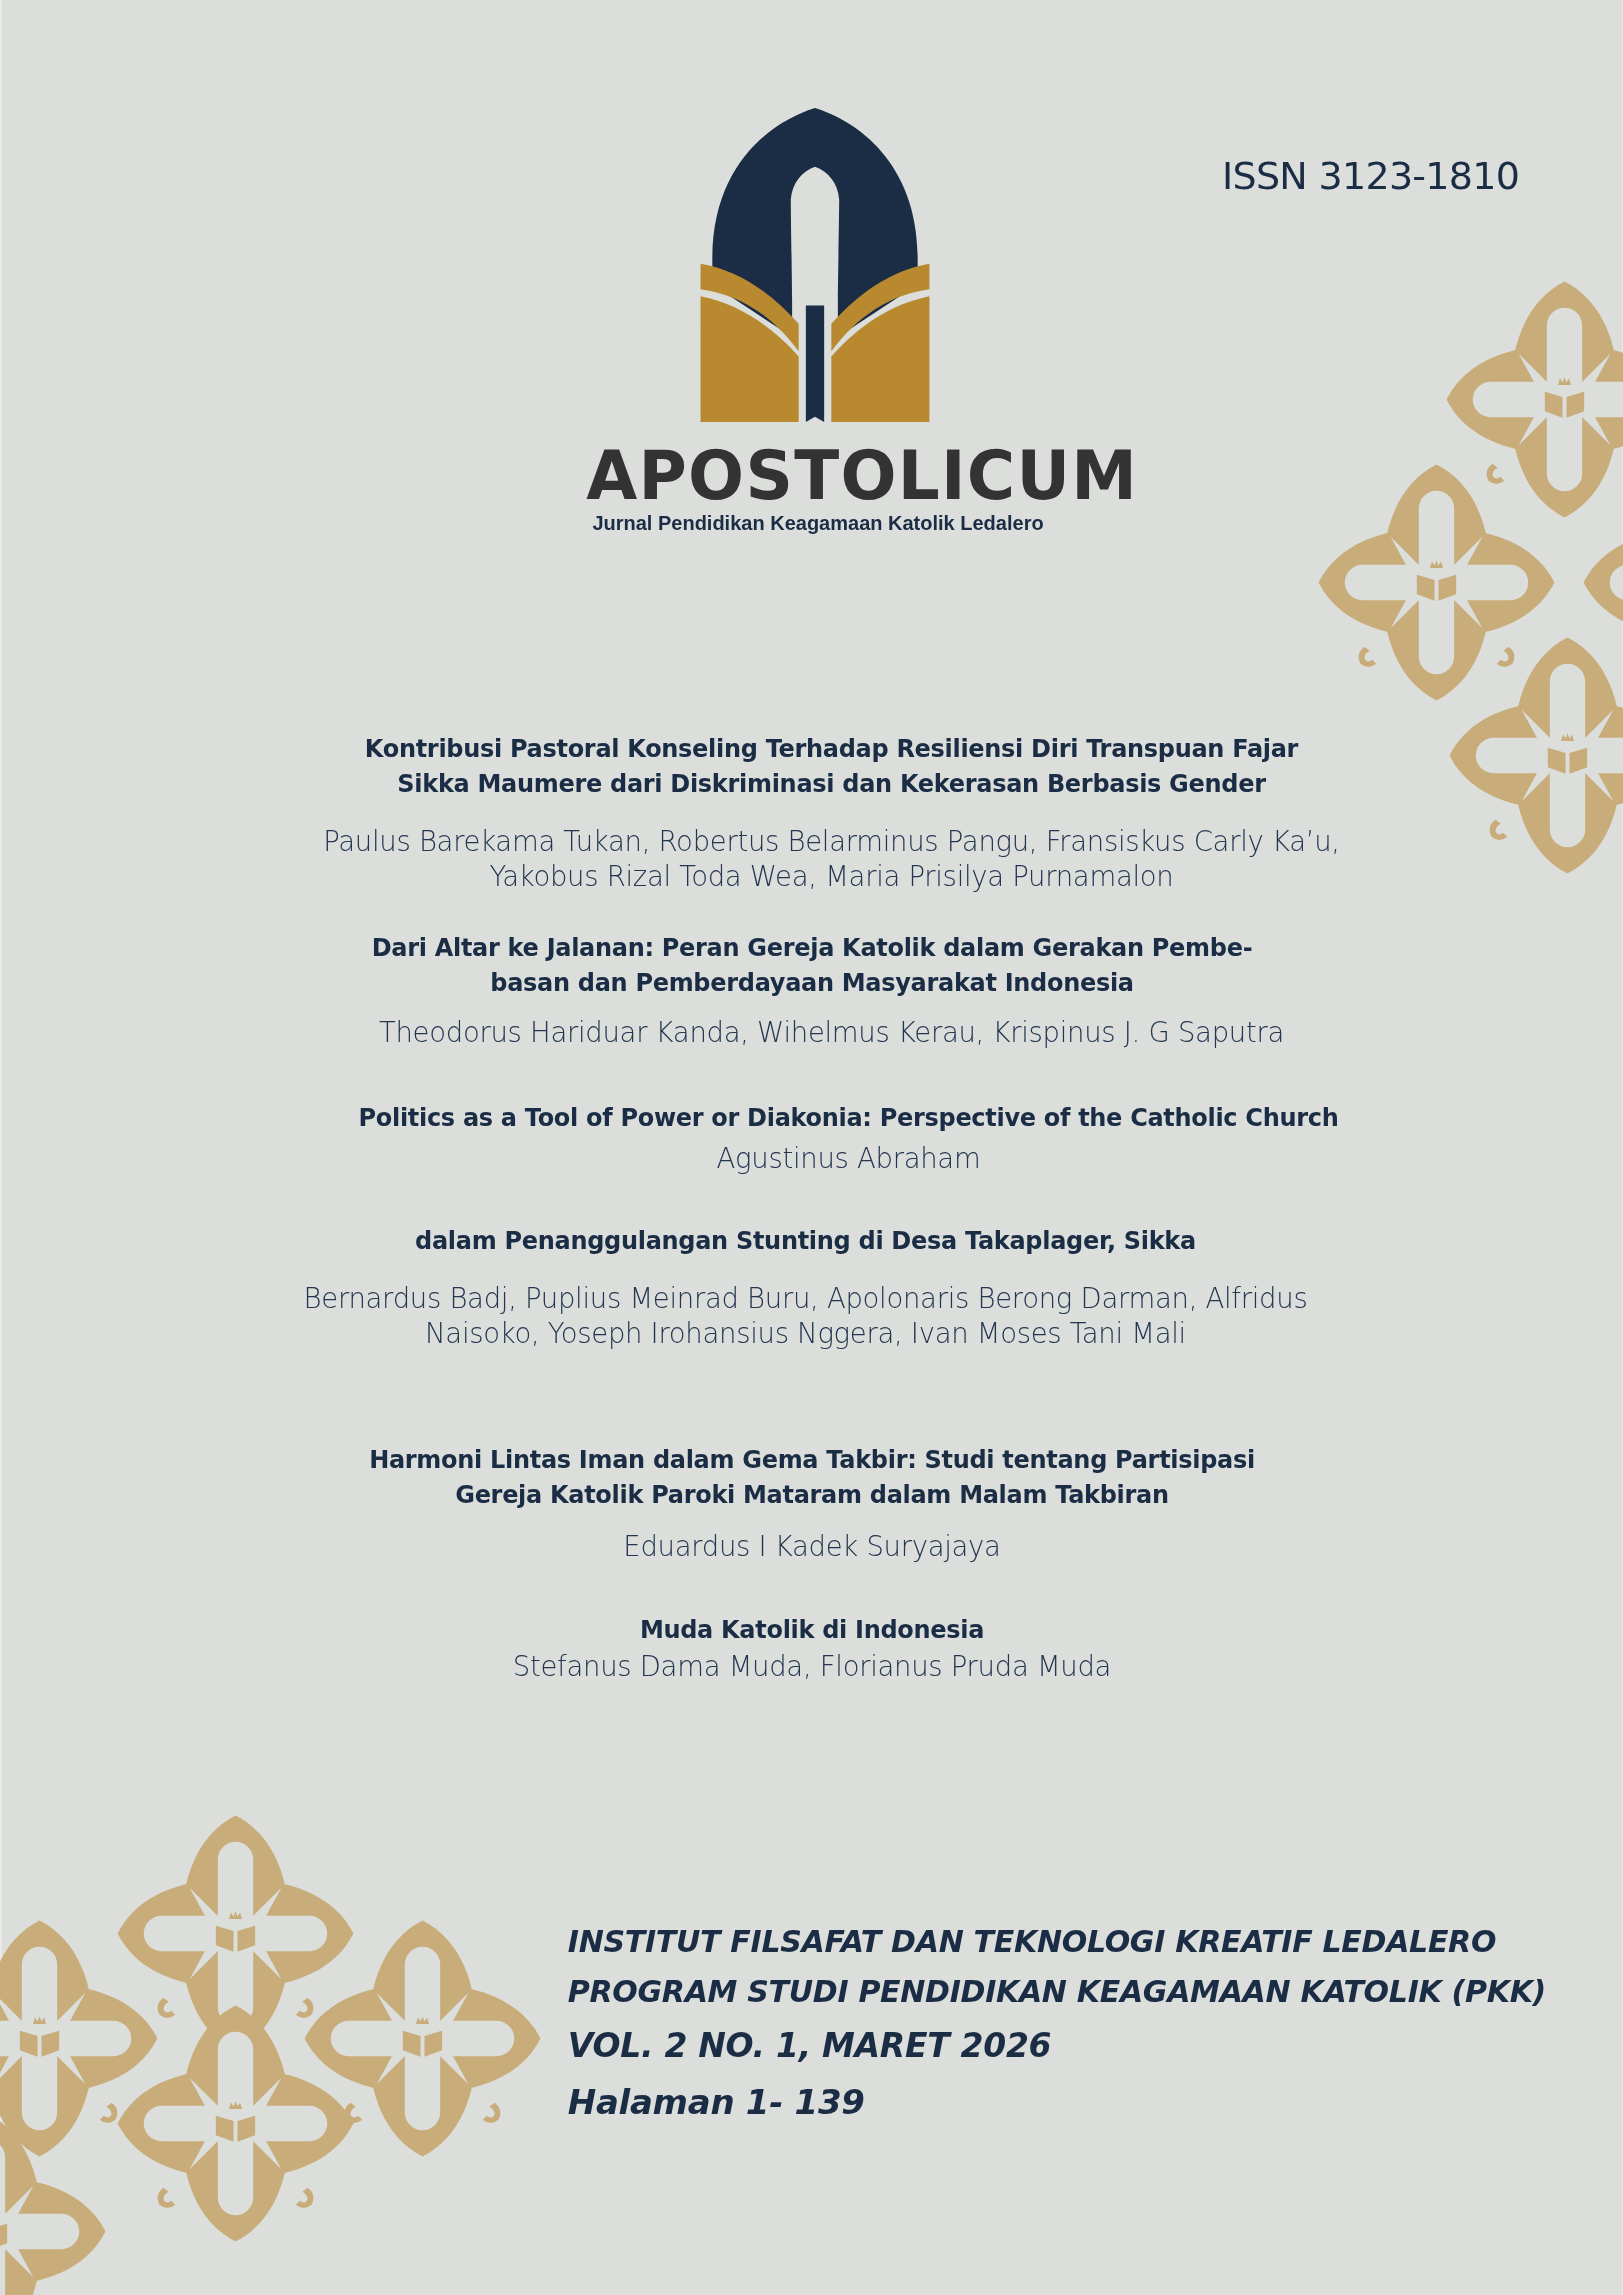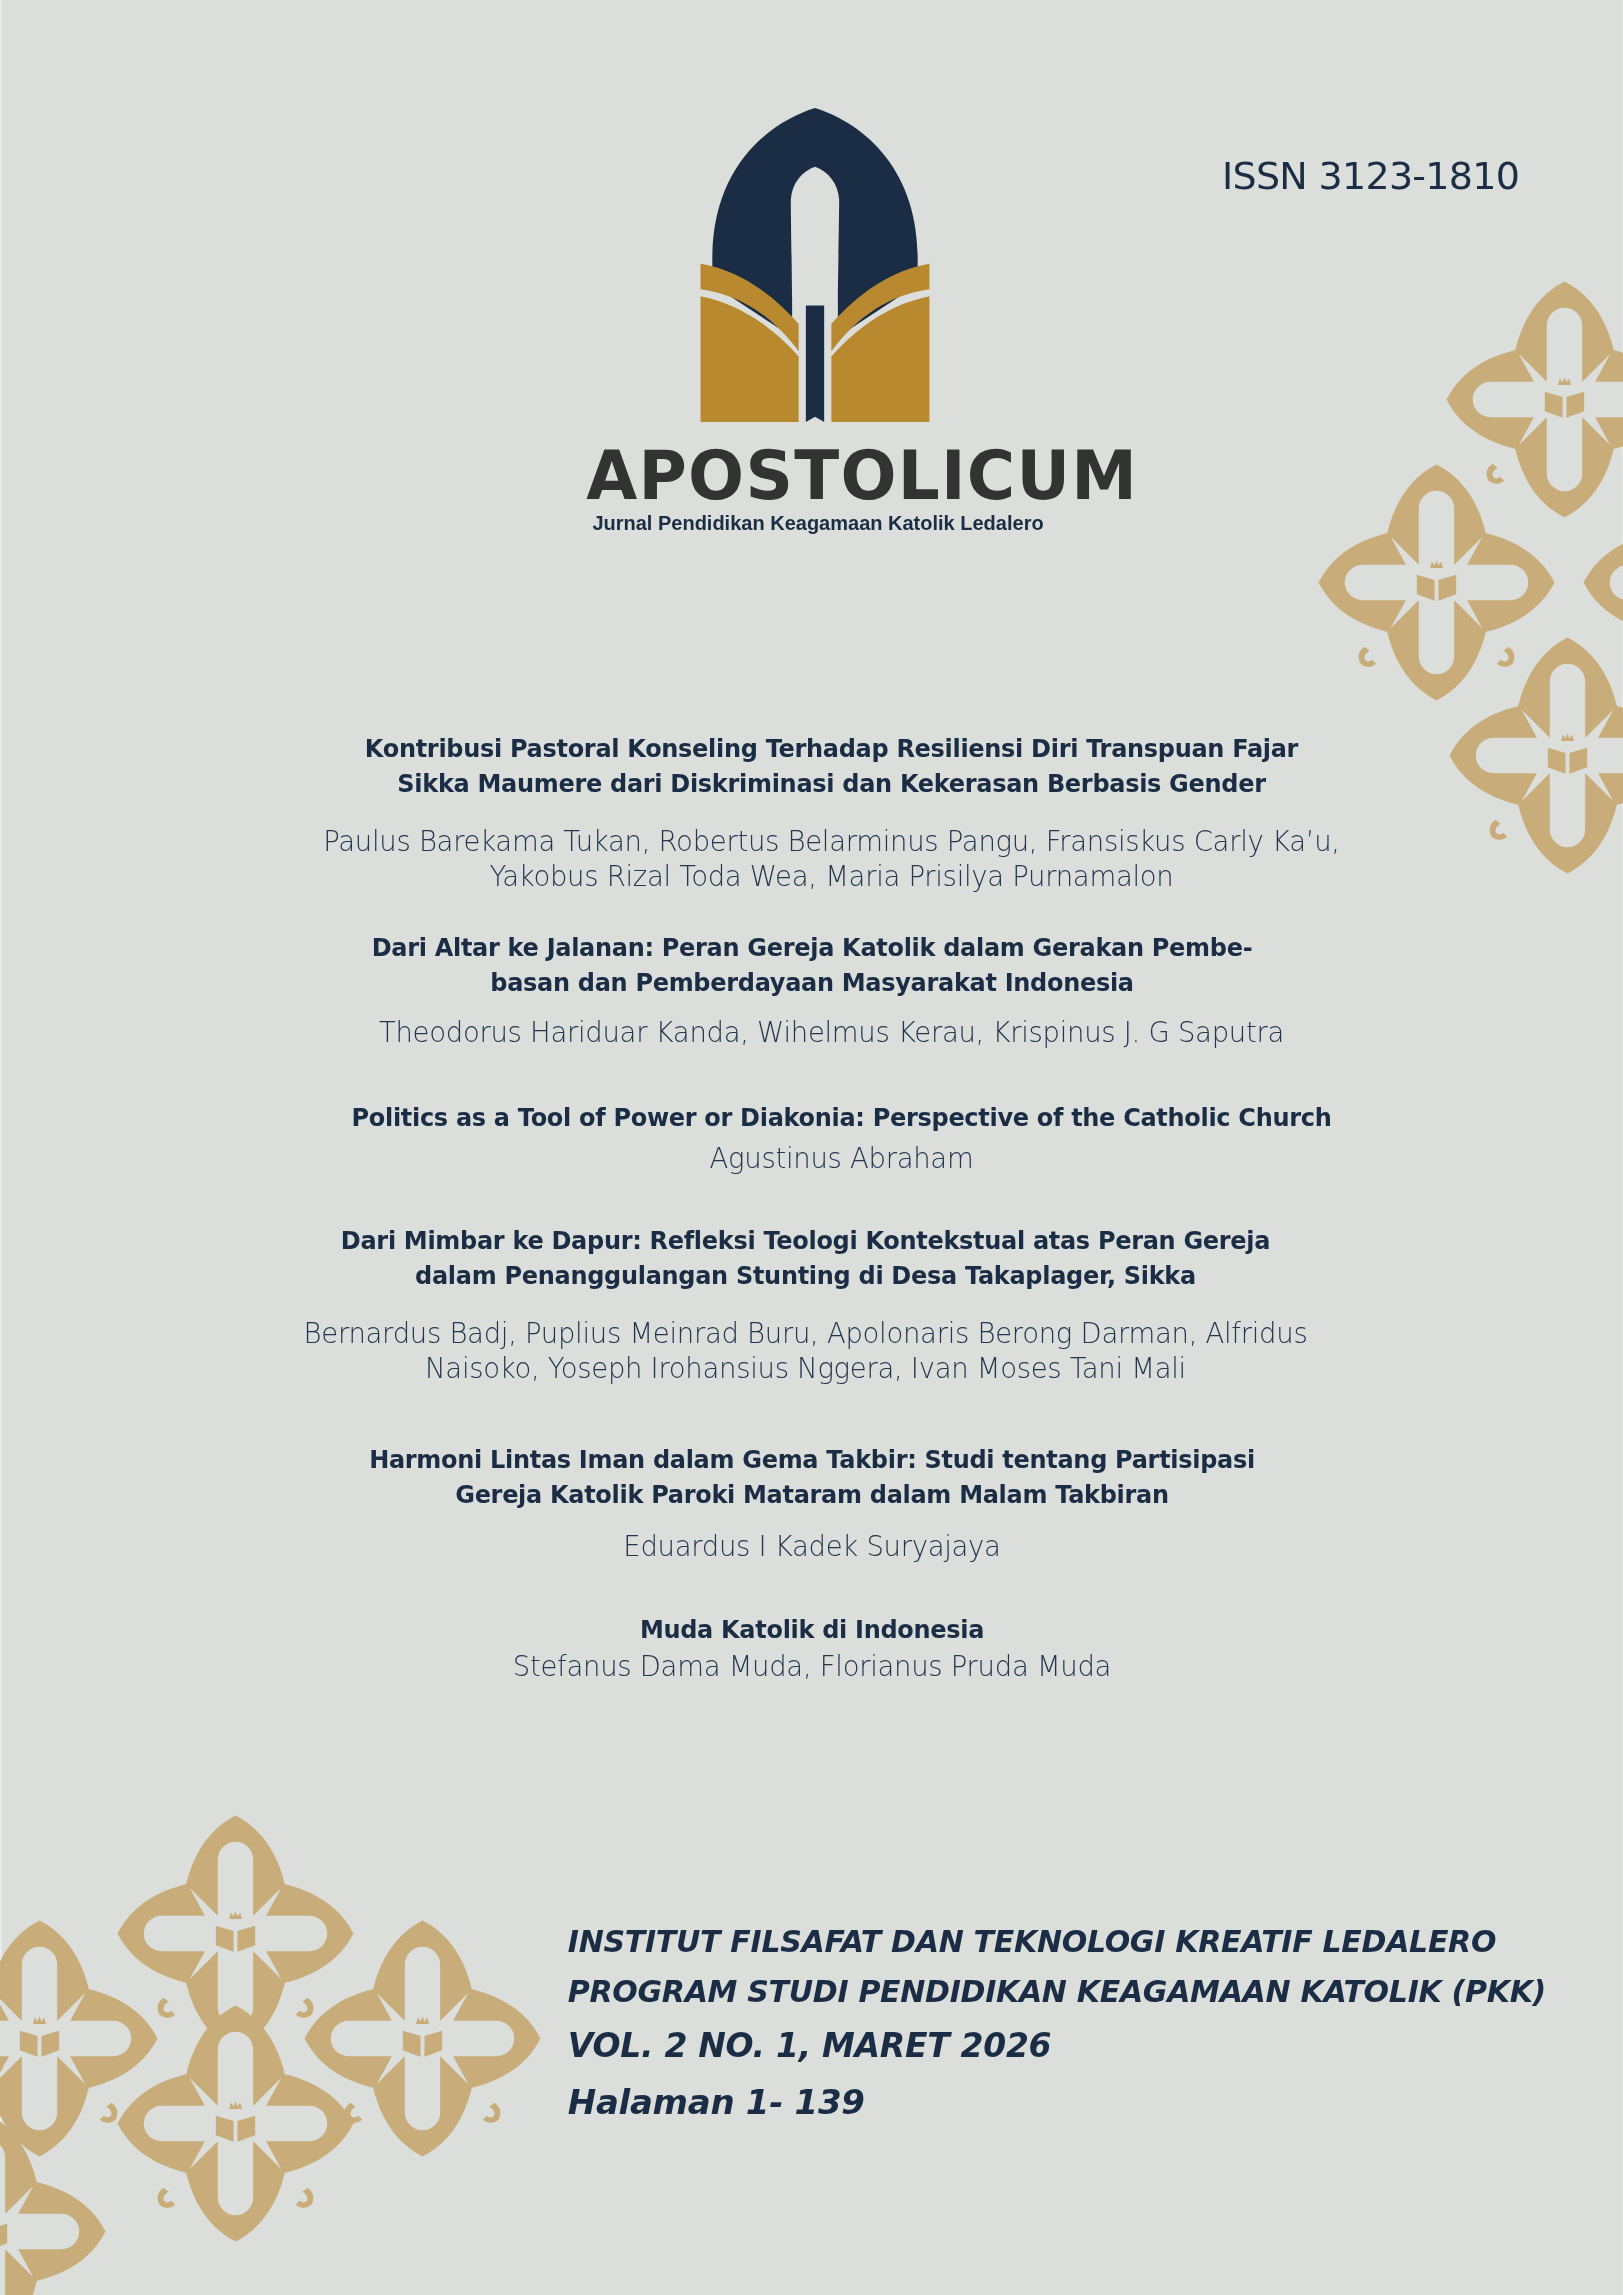--- a/index.html
+++ b/index.html
@@ -39,21 +39,21 @@
     font-size: 24px; line-height: 35px; color: #1b2d45;
     letter-spacing: -0.3px;
   }
   .article .authors {
     font-family: "DejaVu Sans", sans-serif; font-weight: 200;
     font-size: 27.5px; line-height: 35px; color: #243650;
     margin-top: 22px; letter-spacing: -0.3px;
   }
   .a1 { position: absolute; top: 0; left: 0; width: 1191px; }
   .a2 { position: absolute; top: 199px; left: 0; width: 1191px; }
-  .a3 { position: absolute; top: 369px; left: 10px; width: 1191px; }
+  .a3 { position: absolute; top: 369px; left: 17px; width: 1191px; }
   .a4 { position: absolute; top: 492px; left: 0; width: 1191px; }
   .a5 { position: absolute; top: 711px; left: 0; width: 1191px; }
   .a6 { position: absolute; top: 881px; left: 0; width: 1191px; }
 
   .footer { position: absolute; right: 77px; top: 1917px; text-align: left; font-style: italic; }
   .footer div {
     font-family: "DejaVu Sans", sans-serif; font-weight: bold;
     color: #1b2d45; letter-spacing: -0.3px;
   }
   .f1, .f2 { font-size: 30px; line-height: 50px; }
@@ -180,21 +180,20 @@
     <div class="title">
       <div>Politics as a Tool of Power or Diakonia: Perspective of the Catholic Church</div>
     </div>
     <div class="authors" style="margin-top:5.2px;">
       <div>Agustinus Abraham</div>
     </div>
   </div>
 
   <div class="article a4">
     <div class="title" style="padding-right:52px;">
-      <div>Dari Mimbar ke Dapur: Refleksi Teologi Kontekstual atas Peran Gereja</div>
       <div>dalam Penanggulangan Stunting di Desa Takaplager, Sikka</div>
     </div>
     <div class="authors" style="padding-right:52px;">
       <div>Bernardus Badj, Puplius Meinrad Buru, Apolonaris Berong Darman, Alfridus</div>
       <div>Naisoko, Yoseph Irohansius Nggera, Ivan Moses Tani Mali</div>
     </div>
   </div>
 
   <div class="article a5">
     <div class="title" style="padding-right:39px;">

